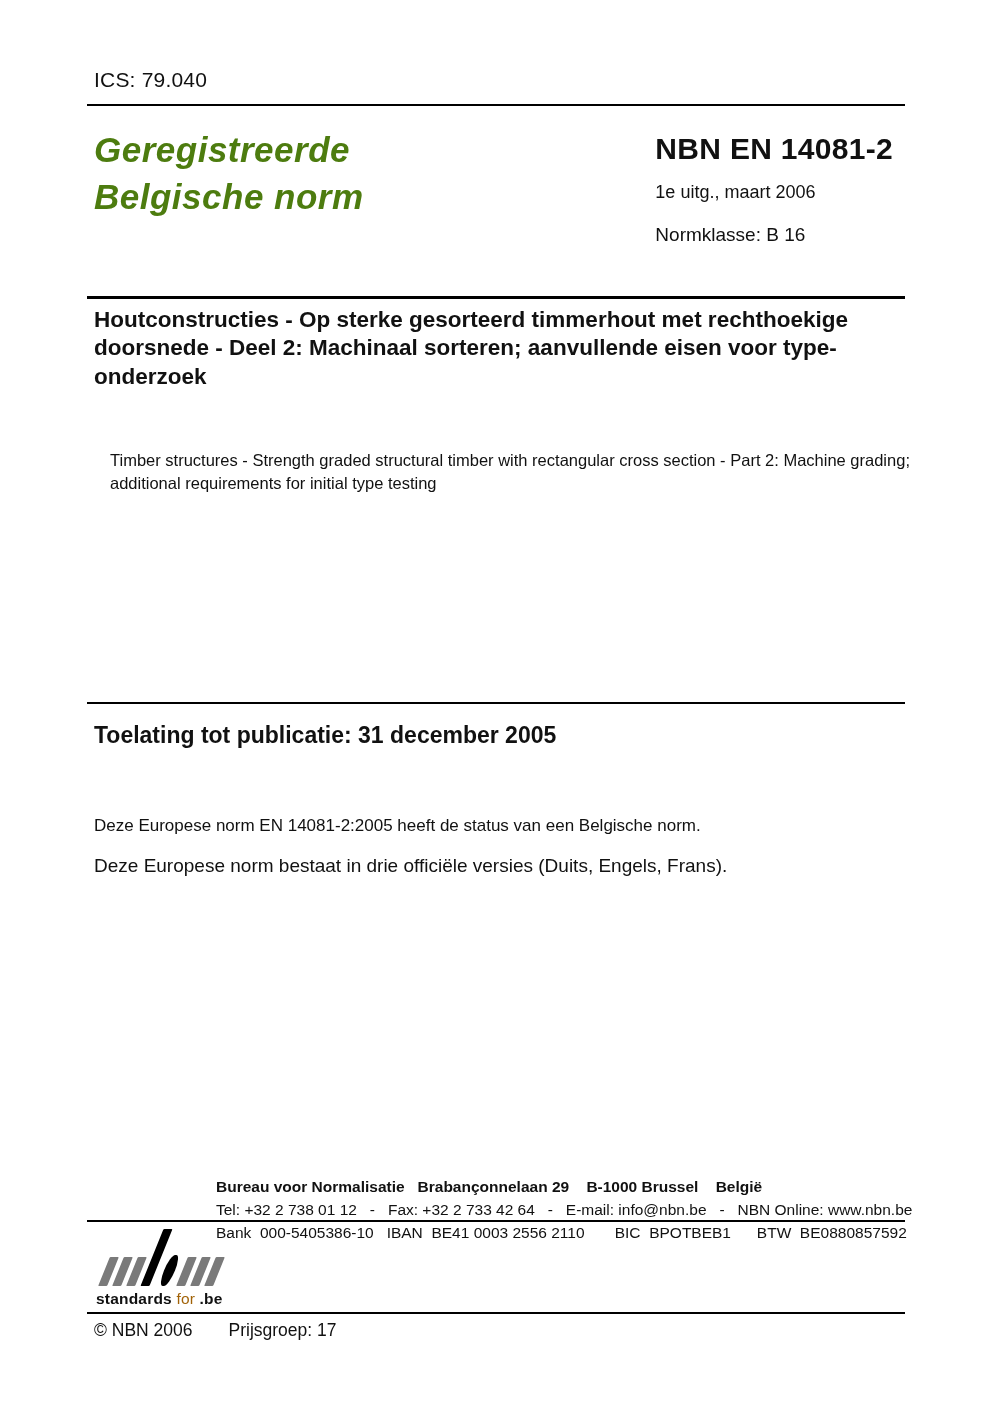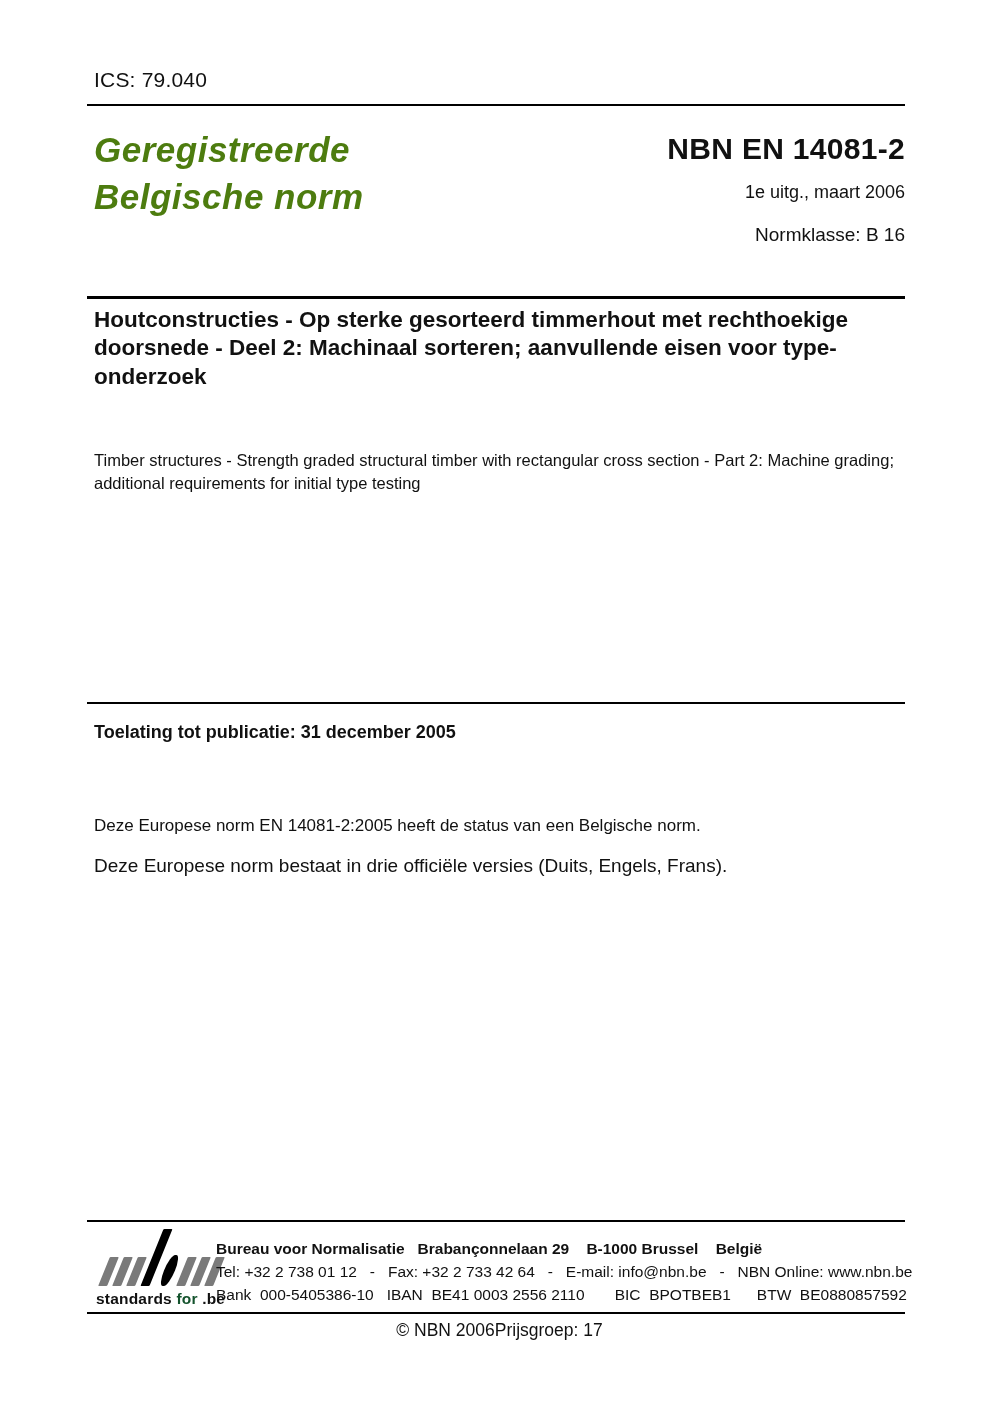--- a/index.html
+++ b/index.html
@@ -17,66 +17,66 @@
   #rule-footer-bottom{top:1312px;height:2px;}
 
   #ics-code{position:absolute;left:94px;top:68px;font-size:21px;letter-spacing:.2px;}
 
   #doc-type{
     position:absolute;left:94px;top:126px;
     font-size:35px;font-weight:bold;font-style:italic;
     color:#4d7c0f;line-height:47px;letter-spacing:.5px;white-space:pre-wrap;
   }
 
-  #head-right{position:absolute;right:87px;top:132px;text-align:right;}
+  #head-right{position:absolute;right:99px;top:132px;}
   #standard-number{font-size:30px;font-weight:bold;letter-spacing:.3px;}
   #edition{font-size:18px;margin-top:16px;}
   #norm-class{font-size:19px;font-weight:normal;margin-top:21px;}
 
   #title-nl{
     position:absolute;left:94px;top:306px;width:860px;
     font-size:22.5px;font-weight:bold;line-height:28.3px;white-space:pre-wrap;
   }
   #title-fr{
     position:absolute;left:94px;top:398px;width:880px;
     font-size:16.5px;line-height:22.8px;white-space:pre-wrap;
   }
   #title-en{
-    position:absolute;left:94px;top:449px;width:880px;
+    position:absolute;left:110px;top:449px;width:880px;
     font-size:16.5px;line-height:22.8px;white-space:pre-wrap;
   }
 
-  #approval{position:absolute;left:94px;top:722px;font-size:18px;font-weight:bold;}
+  #approval{position:absolute;left:94px;top:722px;font-size:23px;font-weight:bold;}
   #replaces{position:absolute;left:94px;top:774px;font-size:17px;}
   #status{position:absolute;left:94px;top:816px;font-size:17px;}
   #versions{position:absolute;left:94px;top:855px;font-size:19px;}
 
   
   #logo{position:absolute;left:96px;top:1228px;width:120px;}
   .bars{position:relative;height:58px;}
   .bar{
     position:absolute;bottom:0;width:9px;height:29px;background:#7a7a7a;
     transform:skewX(-22deg);border-radius:1px;
   }
   .bar.b1{left:8px;}  .bar.b2{left:22px;} .bar.b3{left:36px;}
   .bar.tall{left:56px;height:57px;background:#000;}
   .bar.bowl{left:68px;height:31px;background:#000;border-radius:45%/50%;width:11px;}
   .bar.b5{left:86px;} .bar.b6{left:100px;} .bar.b7{left:114px;}
   #logo-caption{
     margin-top:4px;font-size:15.5px;font-weight:bold;letter-spacing:.2px;white-space:nowrap;
   }
-  #logo-caption .gray{color:#14532d;font-weight:bold;}
+  #logo-caption .gray{color:#a16207;font-weight:normal;}
 
-  #address-block{position:absolute;left:216px;top:1237px;font-size:15.5px;line-height:23.2px;}
+  #address-block{position:absolute;left:216px;top:1175px;font-size:15.5px;line-height:23.2px;}
   #address-block .line{white-space:pre;}
   #address-line1{font-weight:bold;}
 
   #bottom-row{
     position:absolute;left:94px;right:87px;top:1320px;
-    display:flex;justify-content:center;font-size:17.5px;
+    display:flex;justify-content:flex-start;font-size:17.5px;gap:36px;
   }
 </style>
 </head>
 <body>
 
 <div class="page">
 
   <div id="ics-code">ICS: 79.040</div>
   <div class="rule" id="rule-ics"></div>
 

